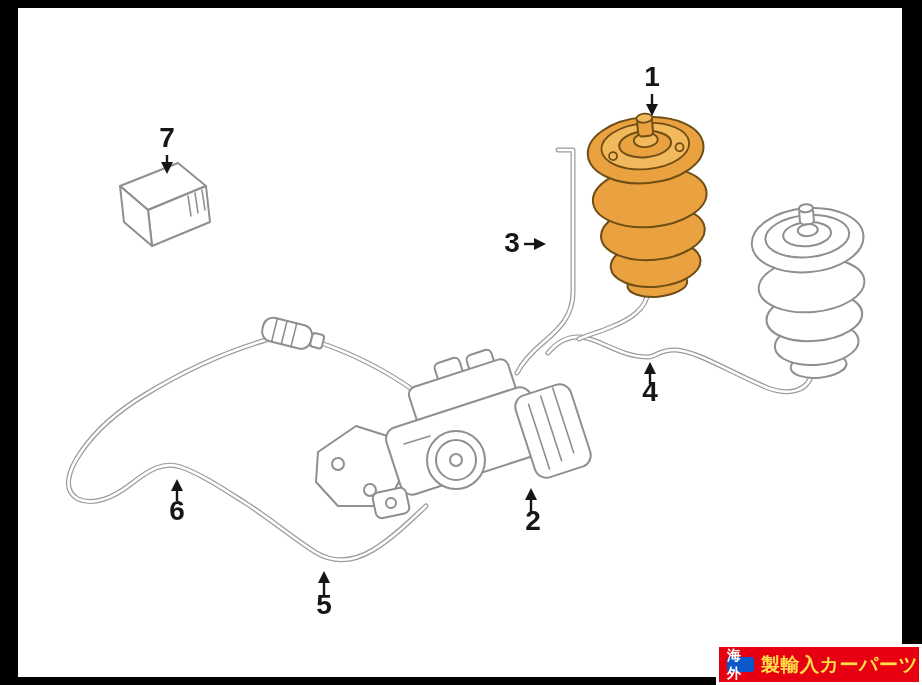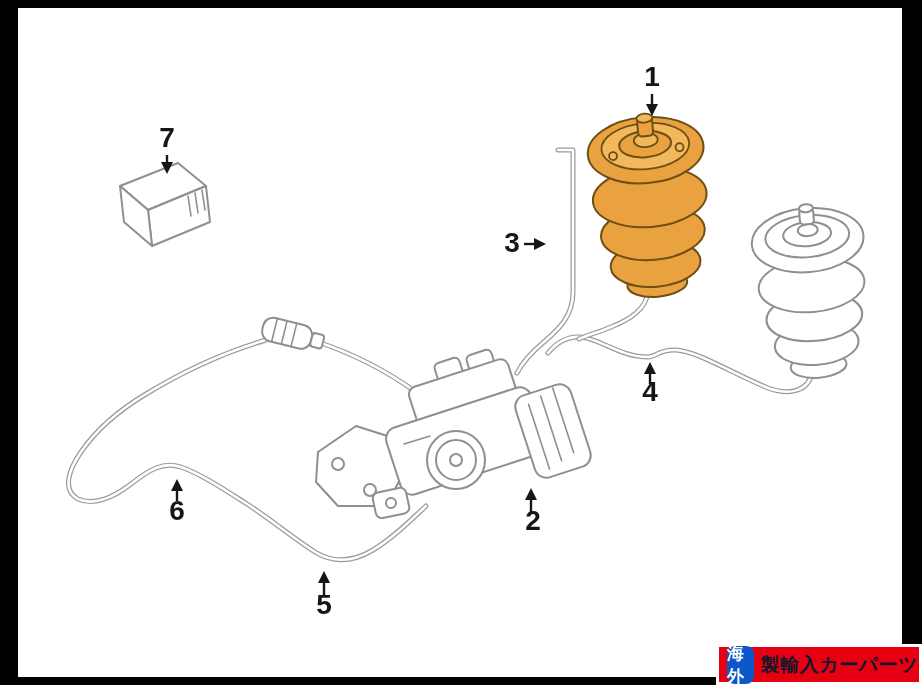--- a/index.html
+++ b/index.html
@@ -25,29 +25,29 @@
   #banner{
     position:absolute;right:0;bottom:0;
     width:206px;height:41px;
     background:#e60012;
     border:3px solid #ffffff;
     box-sizing:border-box;
     display:flex;align-items:center;
     gap:7px;padding:0 8px;
   }
   #banner .banner-icon{
-    width:27px;height:38px;flex:0 0 27px;
+    width:27px;height:15px;flex:0 0 27px;
     background:#0c57c9;color:#ffffff;
-    font-size:17px;font-weight:bold;
+    font-size:14px;font-weight:bold;
     display:flex;align-items:center;justify-content:center;
-    border-radius:8px;
+    border-radius:3px;
     font-family:"DejaVu Sans",sans-serif;
   }
   #banner .banner-label{
-    color:#0f172a;font-weight:bold;font-size:19px;
+    color:#fde047;font-weight:bold;font-size:19px;
     white-space:nowrap;letter-spacing:.5px;
     font-family:"DejaVu Sans",sans-serif;
   }
 </style>
 </head>
 <body>
 
 <div id="stage">
 
   <svg id="diagram-svg" width="922" height="685" viewBox="0 0 922 685">

